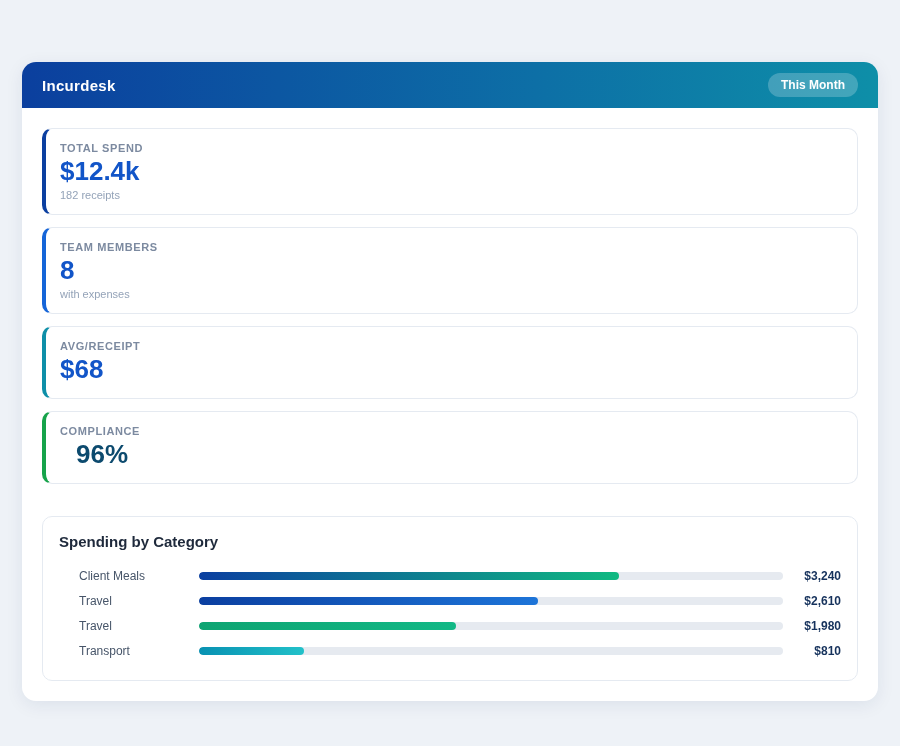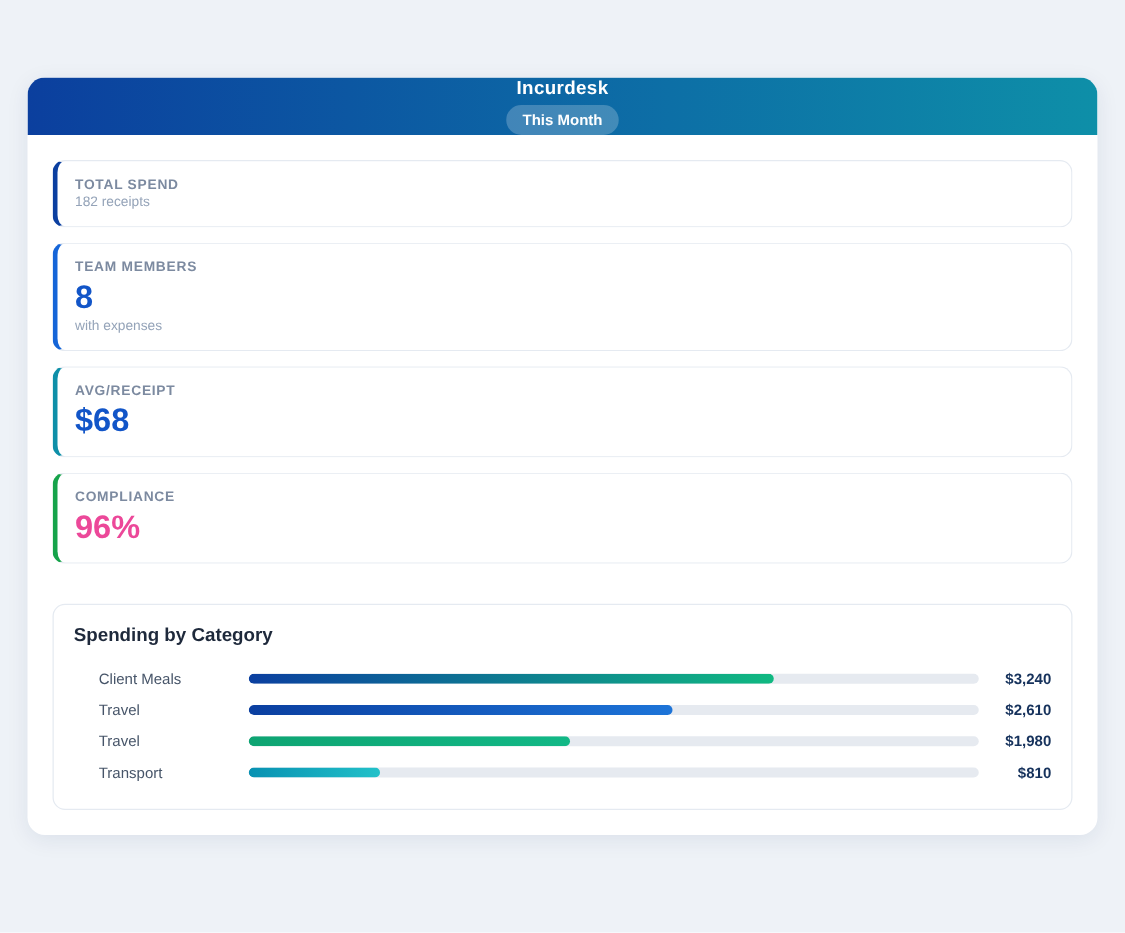--- a/index.html
+++ b/index.html
@@ -17,21 +17,20 @@
     box-shadow: 0 4px 18px rgba(15, 40, 90, 0.08);
     overflow: hidden;
   }
   .app-header {
     height: 46px;
     background: linear-gradient(90deg, #0b3f9e 0%, #0d6fa6 60%, #0e8fa8 100%);
     display: flex;
     align-items: center;
     justify-content: space-between;
     padding: 0 20px;
-    flex-direction: column;
   }
   .app-title {
     color: #ffffff;
     font-size: 15px;
     font-weight: 700;
     letter-spacing: 0.3px;
   }
   .period-badge {
     background: rgba(255, 255, 255, 0.22);
     color: #ffffff;
@@ -126,38 +125,39 @@
 
   <div class="app-header">
     <div class="app-title">Incurdesk</div>
     <button class="period-badge">This Month</button>
   </div>
 
   <div class="stats-section">
 
     <div class="stat-card" style="border-left-color: rgb(11, 63, 160);">
       <div class="stat-label">TOTAL SPEND</div>
+      <div class="stat-value" style="color: rgb(18, 85, 200);">$12.4k</div>
       <div class="stat-sub">182 receipts</div>
     </div>
 
     <div class="stat-card" style="border-left-color: rgb(21, 101, 216);">
       <div class="stat-label">TEAM MEMBERS</div>
       <div class="stat-value" style="color: rgb(18, 85, 200);">8</div>
       <div class="stat-sub">with expenses</div>
     </div>
 
     <div class="stat-card" style="border-left-color: rgb(14, 143, 168);">
       <div class="stat-label">AVG/RECEIPT</div>
       <div class="stat-value" style="color: rgb(18, 85, 200);">$68</div>
 
     </div>
 
     <div class="stat-card" style="border-left-color: rgb(22, 163, 74);">
       <div class="stat-label">COMPLIANCE</div>
-      <div class="stat-value" style="color: #ec4899;">96%</div>
+      <div class="stat-value" style="color: #0c4a6e; margin-left: 16px;">96%</div>
 
     </div>
 
   </div>
 
   <div class="chart-card">
     <div class="chart-title">Spending by Category</div>
 
     <div class="chart-row">
       <div class="chart-row-label">Client Meals</div>

